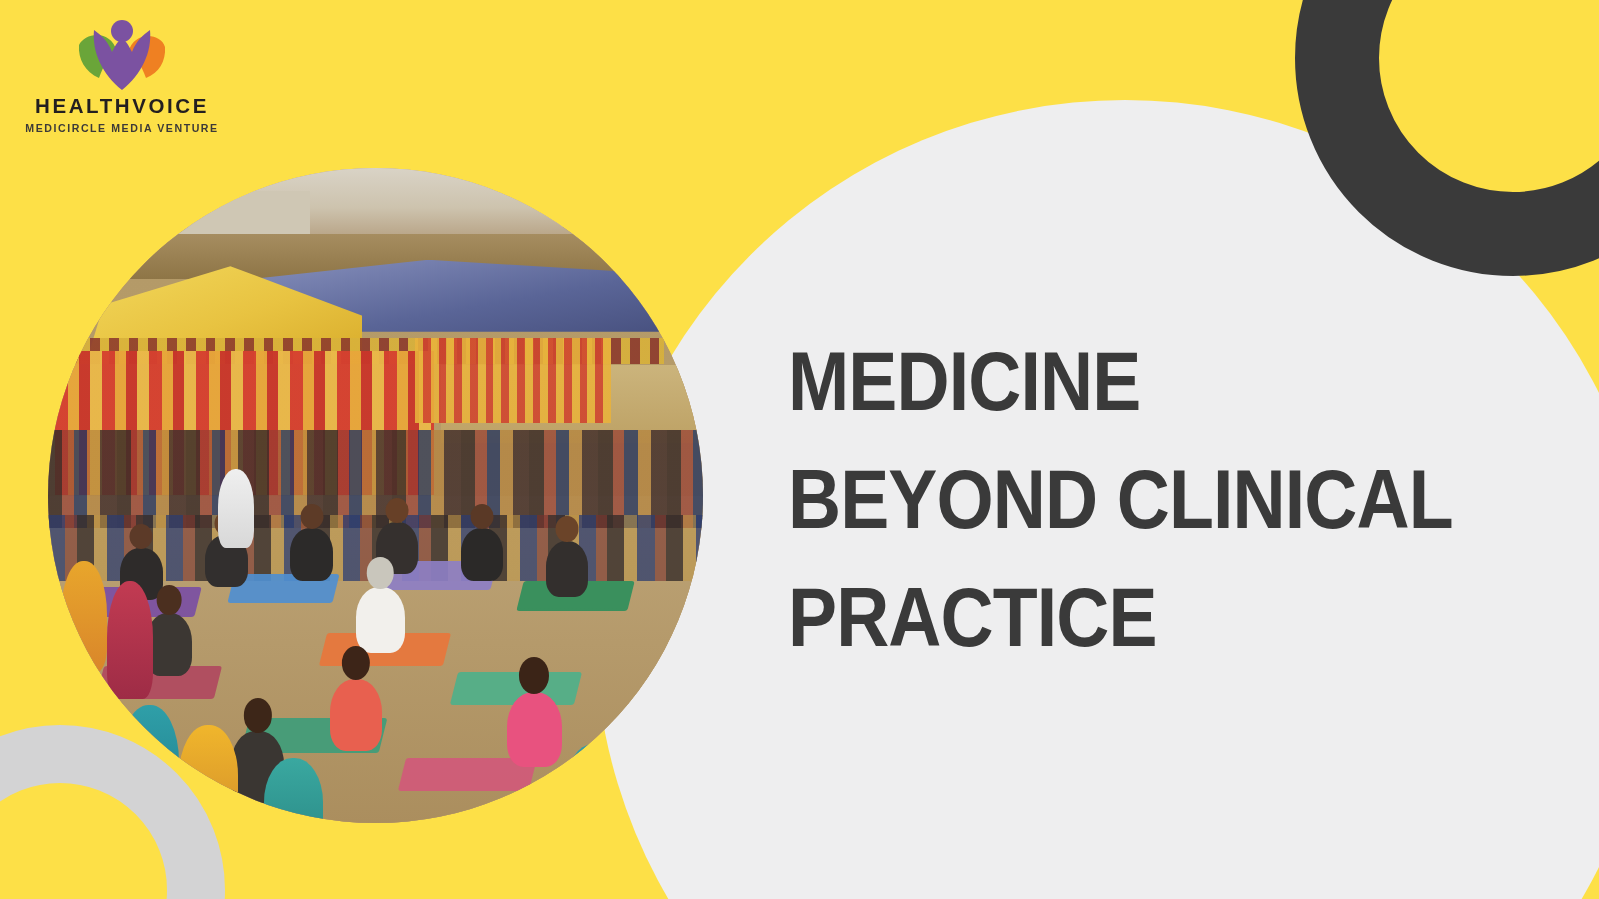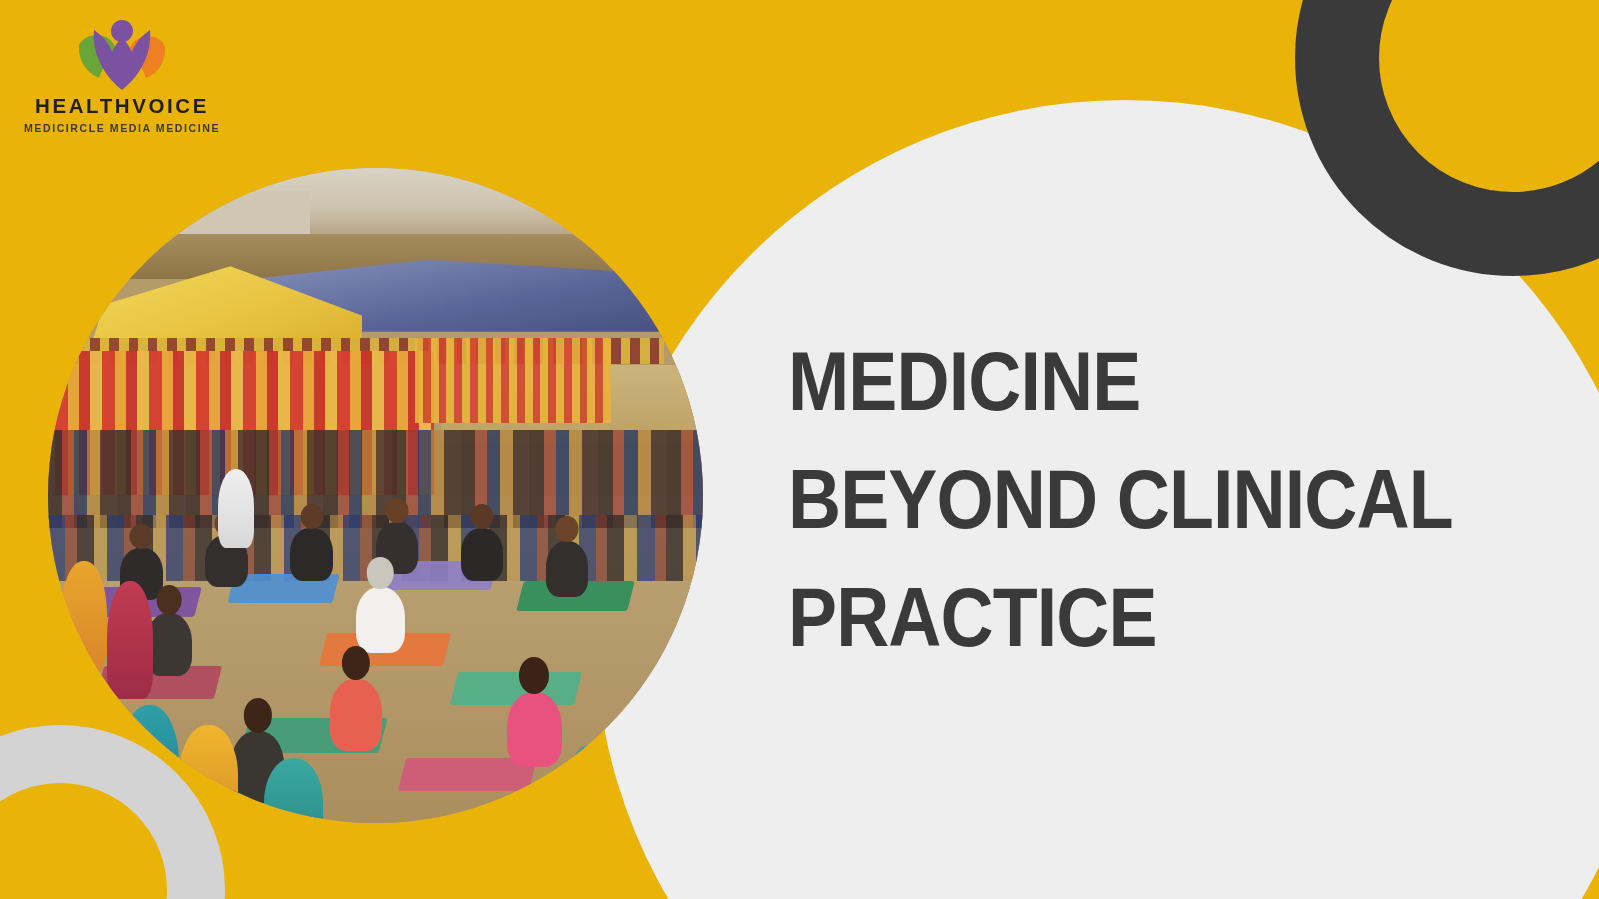--- a/index.html
+++ b/index.html
@@ -9,21 +9,21 @@
     background: #ffffff;
   }
   body {
     font-family: "Liberation Sans", sans-serif;
   }
 
   #canvas {
     position: relative;
     width: 1599px;
     height: 899px;
-    background: #eab308;
+    background: #fde047;
     overflow: hidden;
   }
 
   
   .shape-gray-big-circle {
     position: absolute;
     left: 595px;
     top: 100px;
     width: 1060px;
     height: 1060px;
@@ -345,21 +345,21 @@
       <circle cx="24" cy="27" r="9.5" fill="#6aa539"></circle>
       <path d="M5 27c-1 14 6 27 20 33 5-13 9-22 18-27-4-11-11-16-20-16-8 0-15 4-18 10z" fill="#6aa539"></path>
 
       <circle cx="72" cy="29" r="9" fill="#ef8022"></circle>
       <path d="M91 29c1 14-6 26-19 31-5-13-9-21-18-26 4-11 11-16 20-16 8 0 15 4 17 11z" fill="#ef8022"></path>
 
       <circle cx="48" cy="13" r="11" fill="#7b52a1"></circle>
       <path d="M20 12c-2 22 8 44 28 60 20-16 30-38 28-60-7 5-14 11-18 22-4-8-7-12-10-14-3 2-6 6-10 14-4-11-11-17-18-22z" fill="#7b52a1"></path>
     </svg>
     <span class="logo-wordmark">HEALTHVOICE</span>
-    <span class="logo-tagline">MEDICIRCLE MEDIA MEDICINE</span>
+    <span class="logo-tagline">MEDICIRCLE MEDIA VENTURE</span>
   </div>
 
   <div class="headline">
     <span class="headline-line">MEDICINE</span>
     <span class="headline-line">BEYOND CLINICAL</span>
     <span class="headline-line">PRACTICE</span>
   </div>
 
 </div>
 

